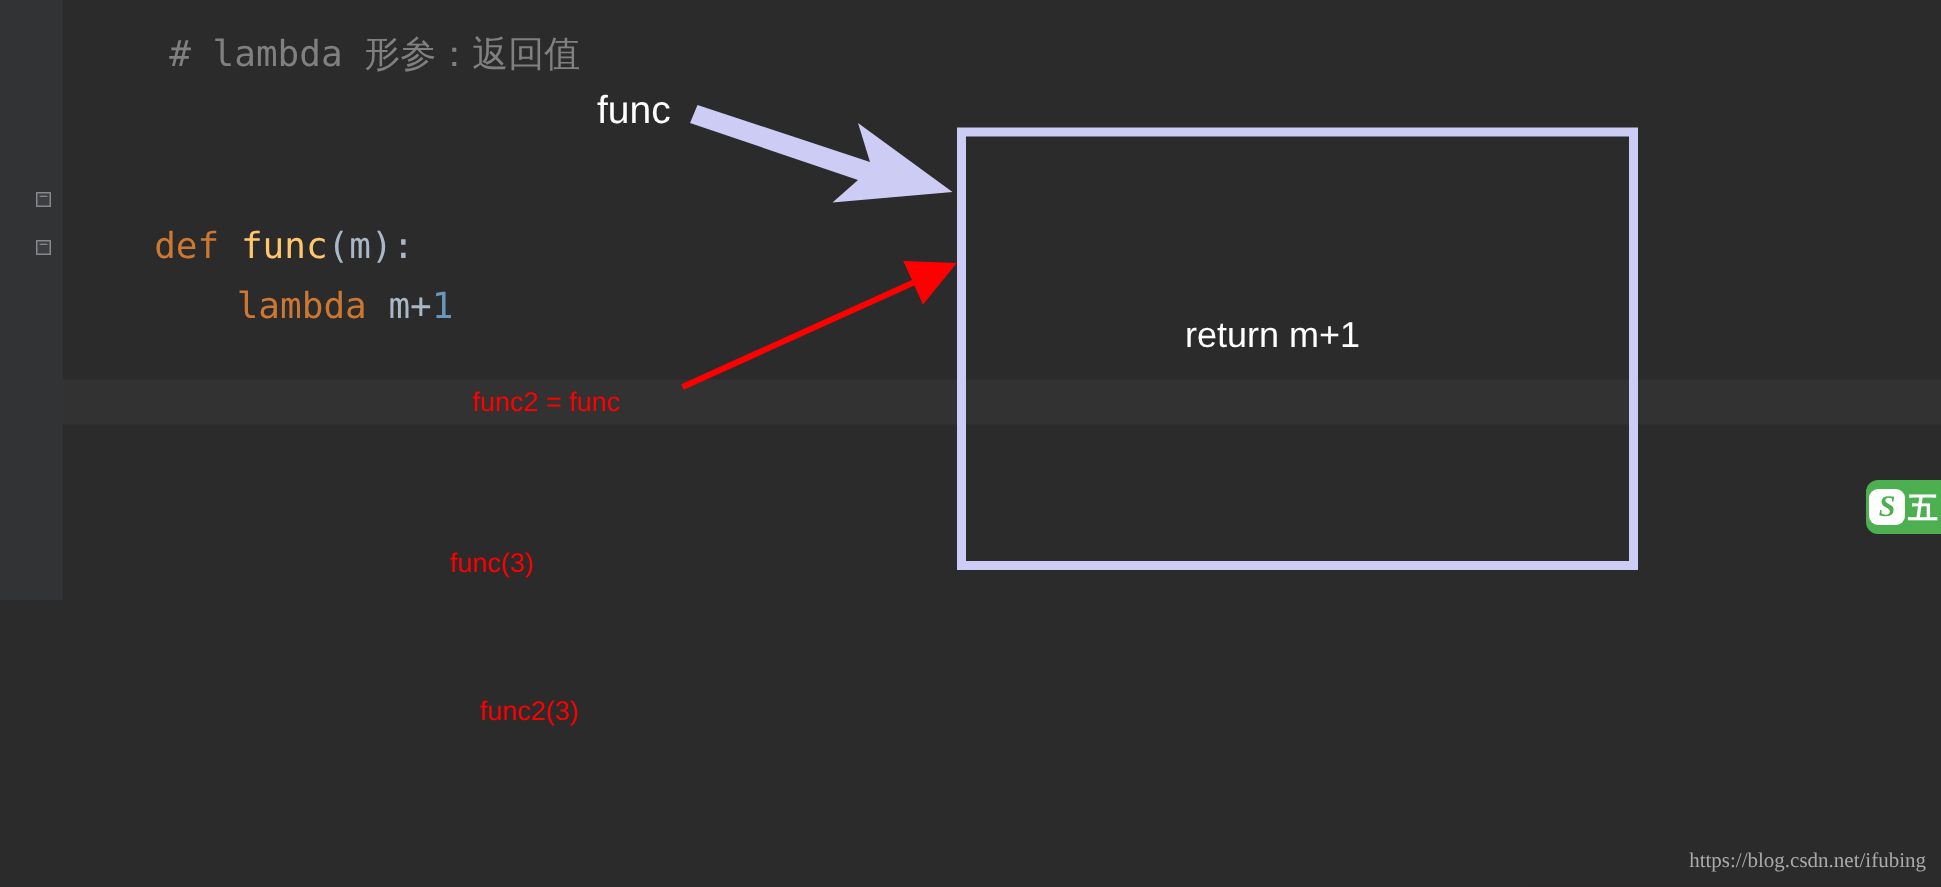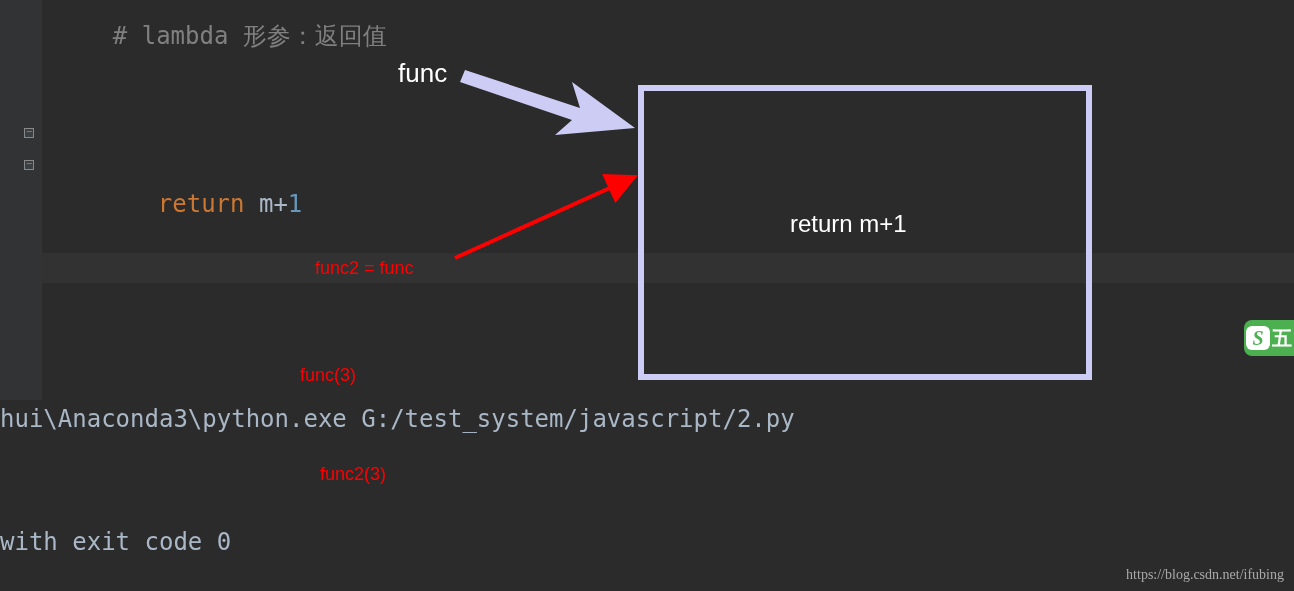--- a/index.html
+++ b/index.html
@@ -131,23 +131,26 @@
     <div class="fold-marker fold-minus" style="top:128px"></div>
     <div class="fold-marker fold-minus" style="top:160px"></div>
   </div>
 
   <div class="highlight-line" style="top:253px"></div>
 
   <div class="code-line" style="left:55px; top:-8px">
     <span class="comment"># lambda 形参：返回值</span>
   </div>
 
+  <div class="code-line" style="left:45px; top:122px">
+    <span class="kw-orange">def </span><span class="kw-yellow">func</span><span class="paren">(</span><span class="param">m</span><span class="paren">):</span>
+  </div>
 
   <div class="code-line" style="left:100px; top:162px">
-    <span class="kw-orange">return </span><span class="param">m</span><span class="op">+</span><span class="num">1</span>
+    <span class="kw-orange">lambda </span><span class="param">m</span><span class="op">+</span><span class="num">1</span>
   </div>
 
   <div class="annotation label-func" style="left:398px; top:58px; font-size:26px">func</div>
 
   <div class="annotation label-red" style="left:315px; top:258px">func2 = func</div>
 
   <div class="annotation label-red" style="left:300px; top:365px">func(3)</div>
 
   <div class="annotation label-red" style="left:320px; top:464px">func2(3)</div>
 
@@ -163,22 +166,20 @@
       <marker id="arrow-red" viewBox="0 0 10 10" refX="8" refY="5" markerWidth="8" markerHeight="8" orient="auto-start-reverse">
         <path d="M 0 0 L 10 5 L 0 10 z" fill="#ff0000"></path>
       </marker>
     </defs>
 
     <polygon points="465,70 580,108 572,82 635,128 555,135 572,120 460,82" fill="#ccccf5"></polygon>
 
     <line x1="455" y1="258" x2="632" y2="178" stroke="#ff0000" stroke-width="4" marker-end="url(#arrow-red)"></line>
   </svg>
 
-  <div class="terminal-line" style="left:0px; top:405px">hui\Anaconda3\python.exe G:/test_system/javascript/2.py</div>
-  <div class="terminal-line" style="left:0px; top:528px"> with exit code 0</div>
 
   <div class="badge">
     <div class="badge-s">S</div>
     <span>五</span>
   </div>
 
   <div class="watermark">https://blog.csdn.net/ifubing</div>
 </div>
 
 </body></html>

